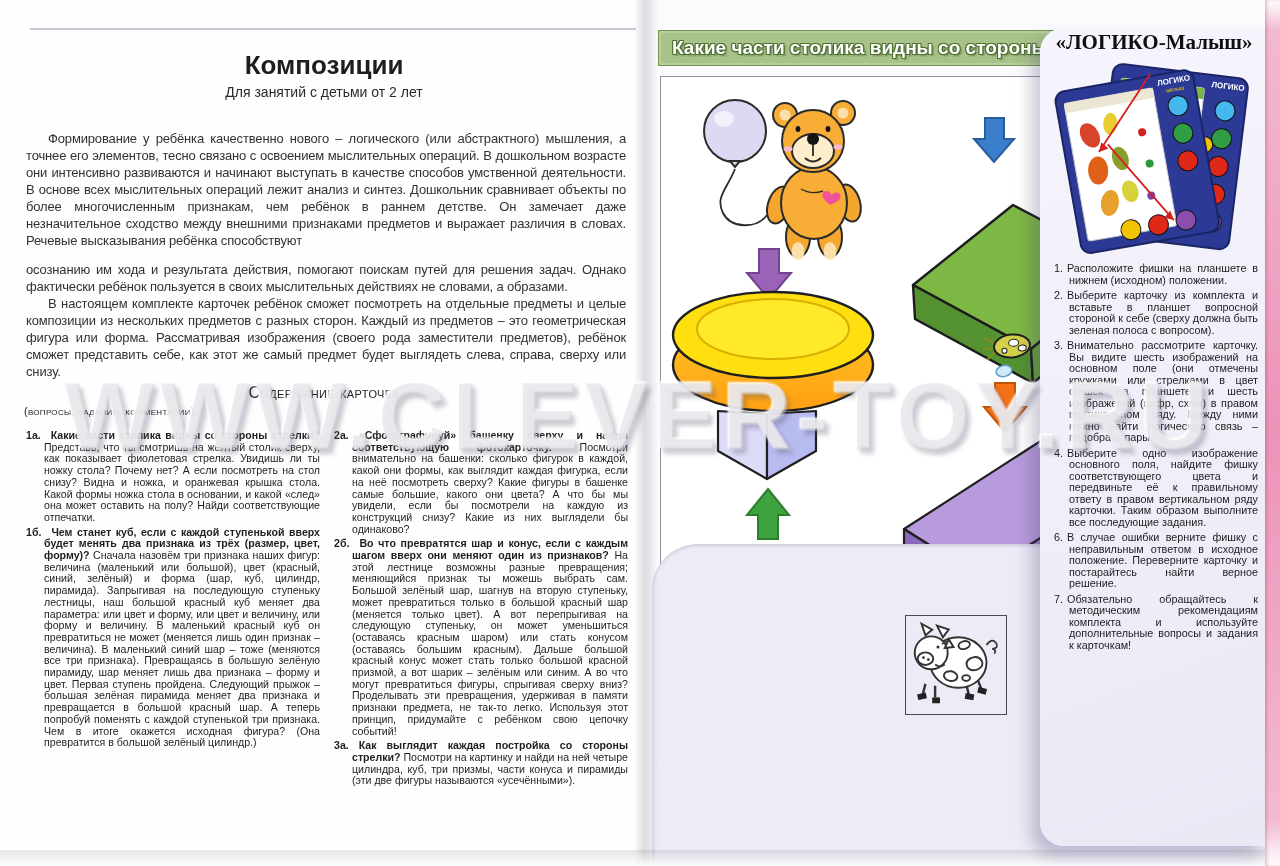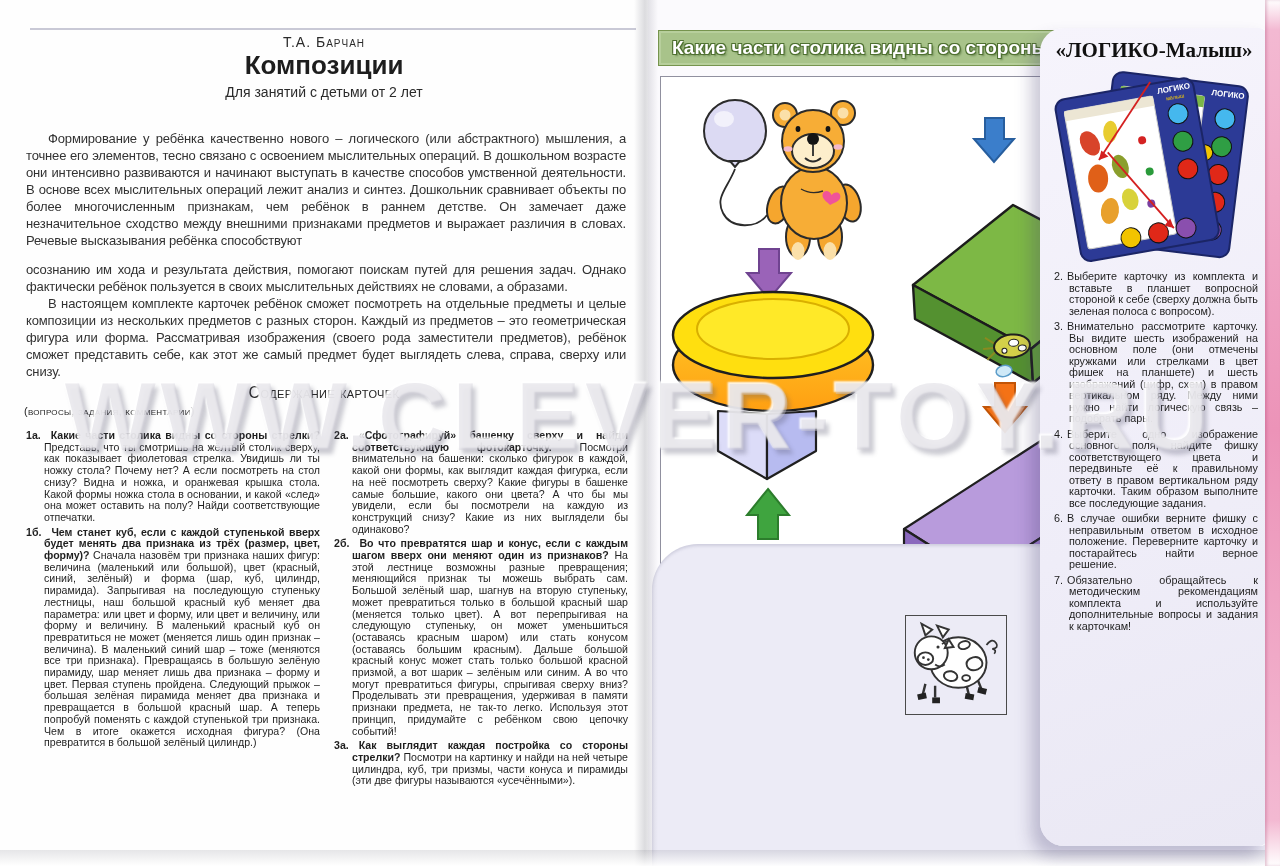--- a/index.html
+++ b/index.html
@@ -45,21 +45,21 @@
              border:1.5px solid #4a4a4a;background:transparent;}
   .gutter{position:absolute;left:634px;top:0;width:24px;height:866px;z-index:2;
           background:linear-gradient(to right,rgba(40,40,60,0) 0%,rgba(40,40,60,.16) 45%,rgba(40,40,60,0) 100%);}
   
   .sidebar{position:absolute;left:1040px;top:28px;width:228px;height:818px;z-index:5;
            background:linear-gradient(160deg,#f6f4fc 0%,#efedf8 60%,#eae8f4 100%);
            border-radius:24px 8px 8px 24px;
            box-shadow:-9px 10px 16px rgba(70,60,110,.28), -1px 0 0 #ffffff inset;}
   .sb-title1{margin:16px 8px 0 8px;text-align:center;font-size:15px;font-weight:bold;
              letter-spacing:-0.2px;color:#171717;}
-  .sb-title2{margin:10px 8px 0 8px;text-align:center;font-size:21px;font-weight:bold;
+  .sb-title2{margin:2px 8px 0 8px;text-align:center;font-size:21px;font-weight:bold;
              font-family:"Liberation Serif",serif;color:#101010;}
   .sb-product{margin:4px auto 0 auto;width:204px;height:198px;position:relative;}
   .sb-steps{margin:6px 10px 0 14px;}
   .step{margin:0 0 4px 0;font-size:10.8px;line-height:11.5px;text-align:justify;
         padding-left:15px;text-indent:-15px;color:#1d1d1d;}
   .snum{padding-right:4px;}
   
   .pink-edge{position:absolute;right:0;top:0;width:15px;height:866px;z-index:6;
              background:linear-gradient(to bottom,#ffffff 0,#f3b9d2 30px,#ec93b8 430px,#f3b9d2 820px,#ffffff 866px);
              box-shadow:inset 2px 0 3px rgba(150,40,90,.25);}
@@ -70,21 +70,20 @@
              color:rgba(208,206,216,.40);
              text-shadow:-2px -2px 2px rgba(255,255,255,.9),3px 4px 4px rgba(85,85,110,.30);}
 </style>
 </head>
 <body>
 
 <div class="stage">
 
   <div class="left-page">
     <div class="lp-topline"></div>
-    <div class="lp-author">Т.А. Барчан</div>
     <h1 class="lp-title">Композиции</h1>
     <div class="lp-subtitle">Для занятий с детьми от 2 лет</div>
 
     <div class="lp-cols">
       <div class="col">
         <p class="para indent">Формирование у ребёнка качественно нового – логического (или абстрактного) мышления, а точнее его элементов, тесно связано с освоением мыслительных операций. В дошкольном возрасте они интенсивно развиваются и начинают выступать в качестве способов умственной деятельности. В основе всех мыслительных операций лежит анализ и синтез. Дошкольник сравнивает объекты по более многочисленным признакам, чем ребёнок в раннем детстве. Он замечает даже незначительное сходство между внешними признаками предметов и выражает различия в словах. Речевые высказывания ребёнка способствуют</p>
       </div>
       <div class="col">
         <p class="para">осознанию им хода и результата действия, помогают поискам путей для решения задач. Однако фактически ребёнок пользуется в своих мыслительных действиях не словами, а образами.</p>
         <p class="para indent">В настоящем комплекте карточек ребёнок сможет посмотреть на отдельные предметы и целые композиции из нескольких предметов с разных сторон. Каждый из предметов – это геометрическая фигура или форма. Рассматривая изображения (своего рода заместители предметов), ребёнок сможет представить себе, как этот же самый предмет будет выглядеть слева, справа, сверху или снизу.</p>
@@ -291,20 +290,21 @@
           </g>
           <path d="M98,-2 L34,66" stroke="#d42020" stroke-width="1.8"></path>
             <polygon points="34,66 38,57 44,64" fill="#d42020"></polygon>
           <path d="M44,60 L96,146" stroke="#d42020" stroke-width="1.8"></path>
             <polygon points="96,146 87,142 94,136" fill="#d42020"></polygon>
         </g>
       </svg>
     </div>
 
     <div class="sb-steps">
+      <p class="step"><span class="snum">1.</span><span>Расположите фишки на планшете в нижнем (исходном) положении.</span></p>
       <p class="step"><span class="snum">2.</span><span>Выберите карточку из комплекта и вставьте в планшет вопросной стороной к себе (сверху должна быть зеленая полоса с вопросом).</span></p>
       <p class="step"><span class="snum">3.</span><span>Внимательно рассмотрите карточку. Вы видите шесть изображений на основном поле (они отмечены кружками или стрелками в цвет фишек на планшете) и шесть изображений (цифр, схем) в правом вертикальном ряду. Между ними нужно найти логическую связь – подобрать пары.</span></p>
       <p class="step"><span class="snum">4.</span><span>Выберите одно изображение основного поля, найдите фишку соответствующего цвета и передвиньте её к правильному ответу в правом вертикальном ряду карточки. Таким образом выполните все последующие задания.</span></p>
       <p class="step"><span class="snum">6.</span><span>В случае ошибки верните фишку с неправильным ответом в исходное положение. Переверните карточку и постарайтесь найти верное решение.</span></p>
       <p class="step"><span class="snum">7.</span><span>Обязательно обращайтесь к методическим рекомендациям комплекта и используйте дополнительные вопросы и задания к карточкам!</span></p>
     </div>
   </div>
 
   <div class="pink-edge"></div>
   <div class="bottom-edge"></div>

